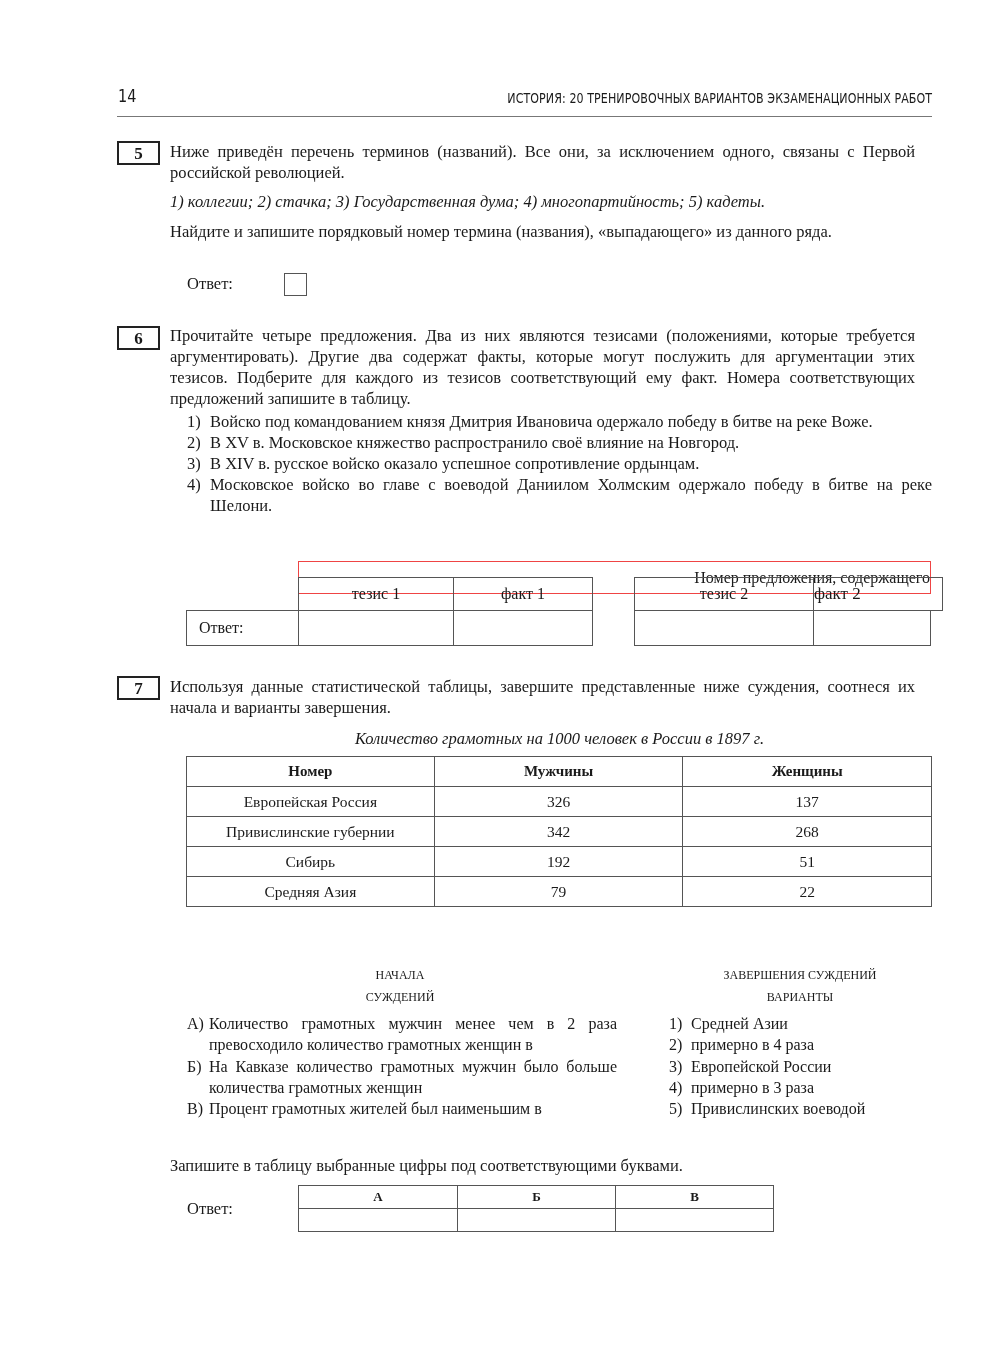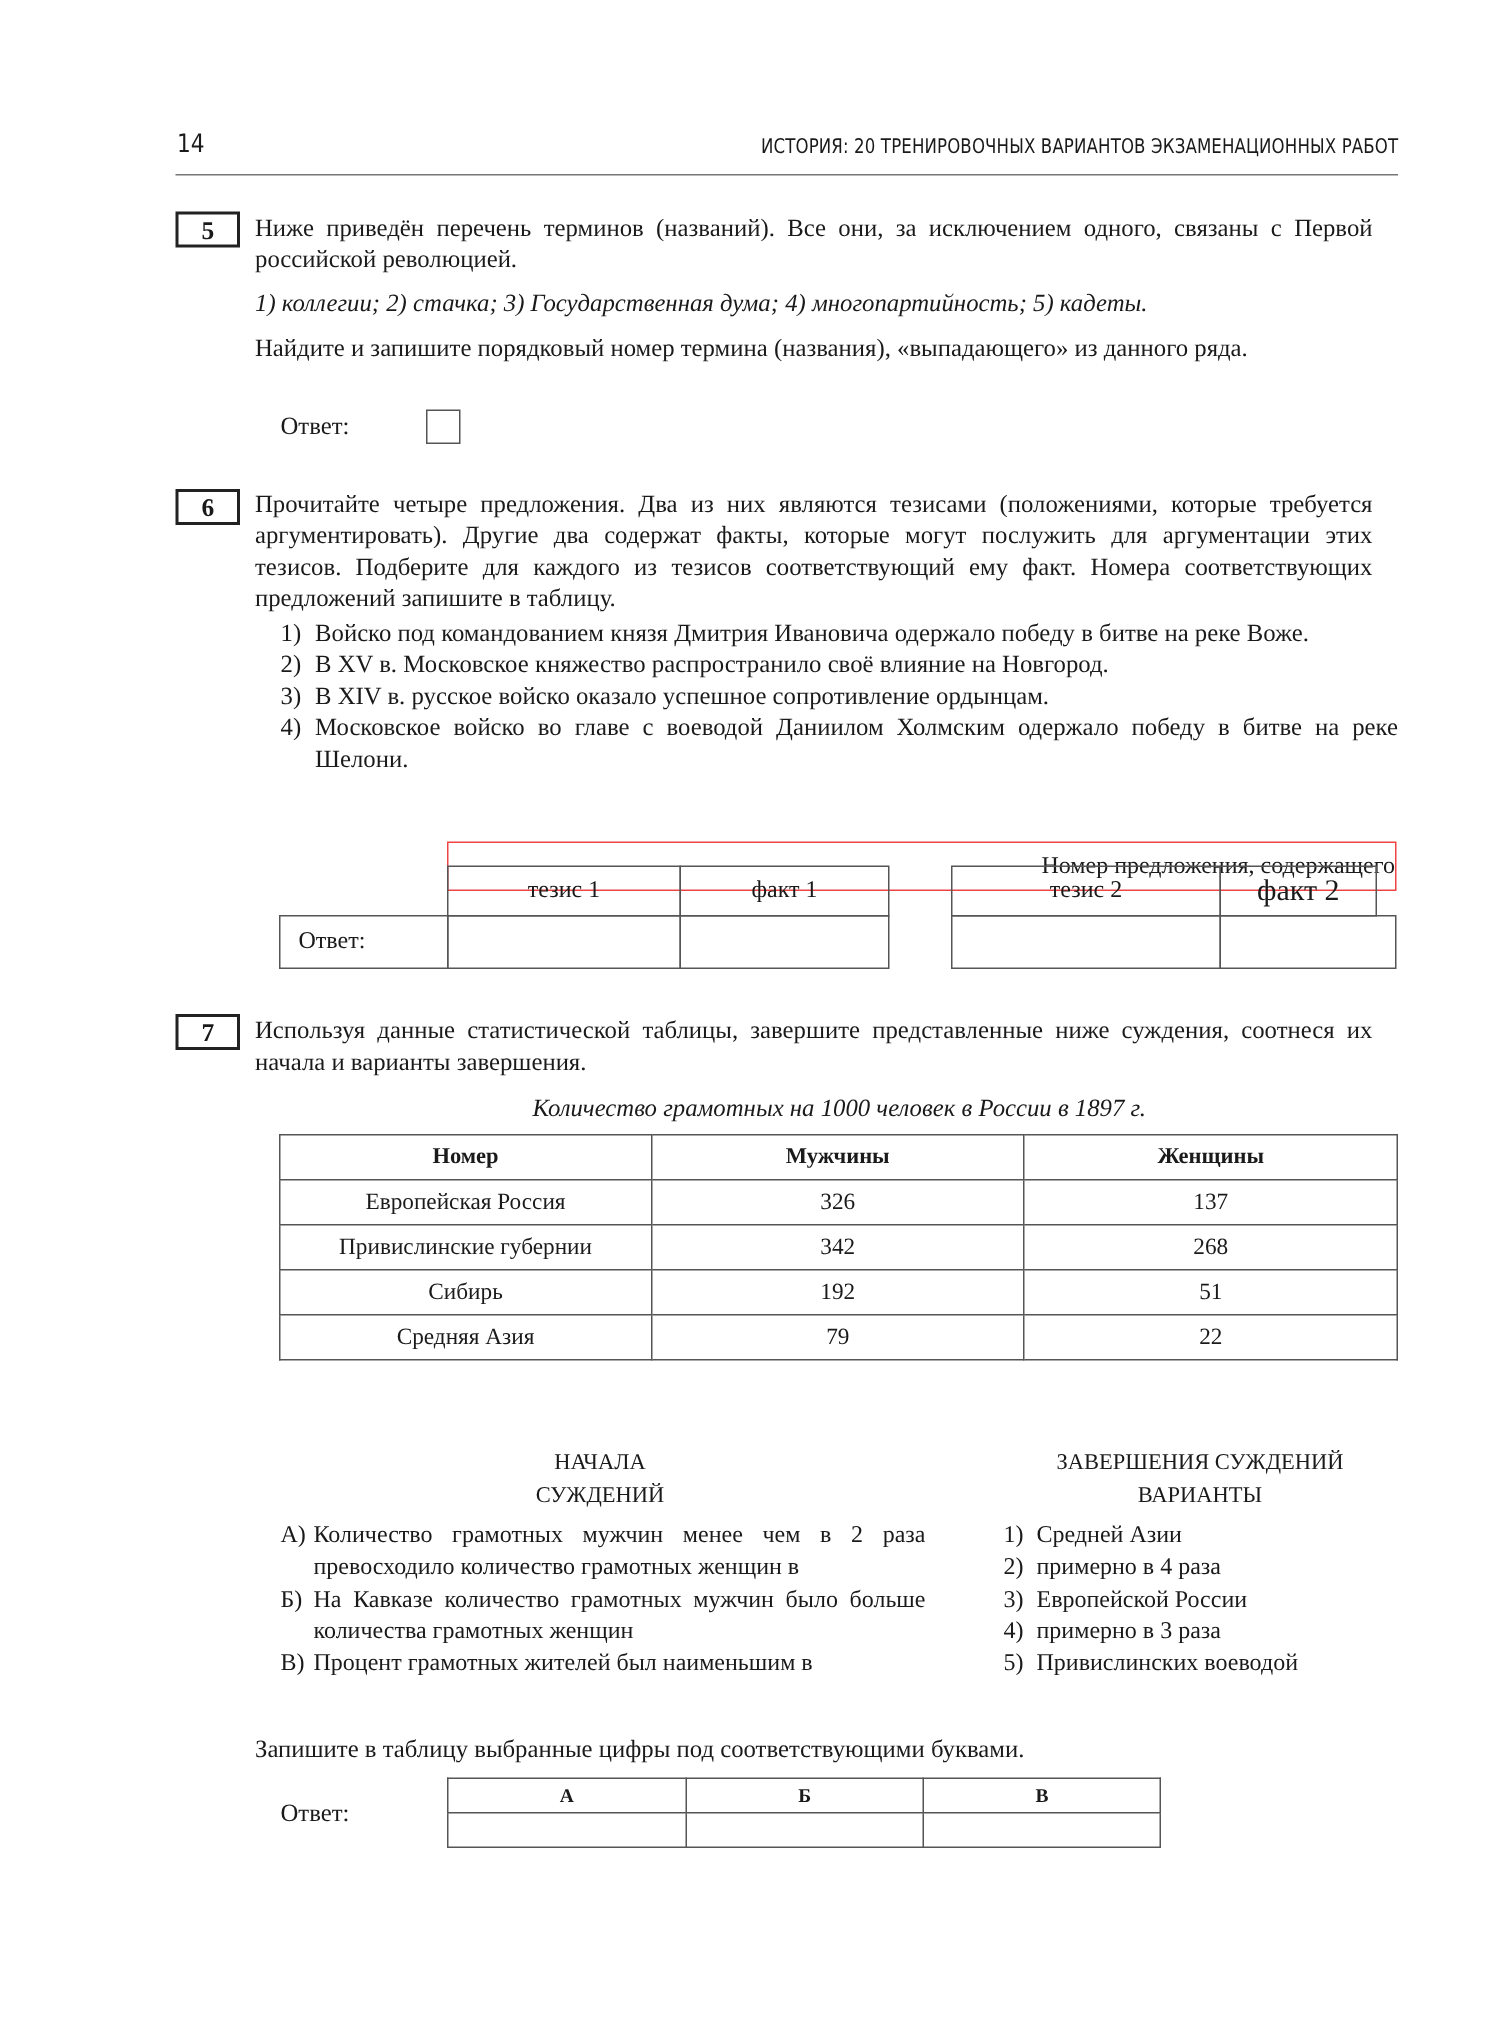--- a/index.html
+++ b/index.html
@@ -14,21 +14,21 @@
   .ans-box { position: absolute; left: 284px; top: 273px; width: 23px; height: 23px; border: 1px solid #555; box-sizing: border-box; }
   .list { position: absolute; left: 187px; width: 745px; font-size: 16.5px; line-height: 21px; margin: 0; padding: 0; list-style: none; }
   .list li { position: relative; padding-left: 23px; text-align: justify; }
   .list li .n { position: absolute; left: 0; top: 0; }
   table { border-collapse: collapse; position: absolute; }
   td, th { border: 1px solid #555; font-weight: normal; text-align: center; font-size: 16px; padding: 0; }
   .stat th { font-weight: bold; font-size: 15px; height: 29px; }
   .stat td { height: 29px; font-size: 15.5px; }
   .abv th { font-weight: bold; font-size: 13px; height: 22px; }
   .abv td { height: 22px; }
-  .col-head { position: absolute; text-align: center; font-size: 15px; line-height: 22px; }
+  .col-head { position: absolute; text-align: center; font-size: 12px; line-height: 22px; }
   .match-col { position: absolute; font-size: 16px; line-height: 21.3px; }
   .match-col .row { position: relative; padding-left: 22px; }
   .match-col .row .n { position: absolute; left: 0; top: 0; }
   .left-col .row { text-align: justify; }
 </style>
 </head>
 <body>
 
 <div class="header">
   <span class="page-num">14</span>
@@ -49,21 +49,21 @@
   <li><span class="n">2)</span><span>В XV в. Московское княжество распространило своё влияние на Новгород.</span></li>
   <li><span class="n">3)</span><span>В XIV в. русское войско оказало успешное сопротивление ордынцам.</span></li>
   <li><span class="n">4)</span><span>Московское войско во главе с воеводой Даниилом Холмским одержало победу в битве на реке Шелони.</span></li>
 </ul>
 
 <div>
   <div style="position:absolute; left:298px; top:545px; width:633px; height:33px; border:1px solid #ef4444; box-sizing:border-box; text-align:right; font-size:16px; line-height:31px;margin-top:16px;">Номер предложения, содержащего</div>
   <div style="position:absolute; left:298px; top:577px; width:156px; height:34px; border:1px solid #555; box-sizing:border-box; text-align:center; font-size:16px; line-height:32px;">тезис 1</div>
   <div style="position:absolute; left:453px; top:577px; width:140px; height:34px; border:1px solid #555; box-sizing:border-box; text-align:center; font-size:16px; line-height:32px;">факт 1</div>
   <div style="position:absolute; left:634px; top:577px; width:180px; height:34px; border:1px solid #555; box-sizing:border-box; text-align:center; font-size:16px; line-height:32px;">тезис 2</div>
-  <div style="position:absolute; left:813px; top:577px; width:105px; height:34px; border:1px solid #555; box-sizing:border-box; text-align:center; font-size:20px; line-height:32px;">факт 2</div>
+  <div style="position:absolute; left:813px; top:577px; width:130px; height:34px; border:1px solid #555; box-sizing:border-box; font-size:17px; line-height:32px;">факт 2</div>
   <div style="position:absolute; left:186px; top:610px; width:113px; height:36px; border:1px solid #555; box-sizing:border-box; font-size:16px; line-height:34px; padding-left:12px;">Ответ:</div>
   <div style="position:absolute; left:298px; top:610px; width:156px; height:36px; border:1px solid #555; box-sizing:border-box;"></div>
   <div style="position:absolute; left:453px; top:610px; width:140px; height:36px; border:1px solid #555; box-sizing:border-box;"></div>
   <div style="position:absolute; left:634px; top:610px; width:180px; height:36px; border:1px solid #555; box-sizing:border-box;"></div>
   <div style="position:absolute; left:813px; top:610px; width:118px; height:36px; border:1px solid #555; box-sizing:border-box;"></div>
 </div>
 
 <div class="qnum" style="top:676px;">7</div>
 <div class="para" style="top:676px;">Используя данные статистической таблицы, завершите представленные ниже суждения, соотнеся их начала и варианты завершения.</div>
 <div class="para it" style="top:728px; text-align:center; left:187px; width:745px;">Количество грамотных на 1000 человек в России в 1897 г.</div>

